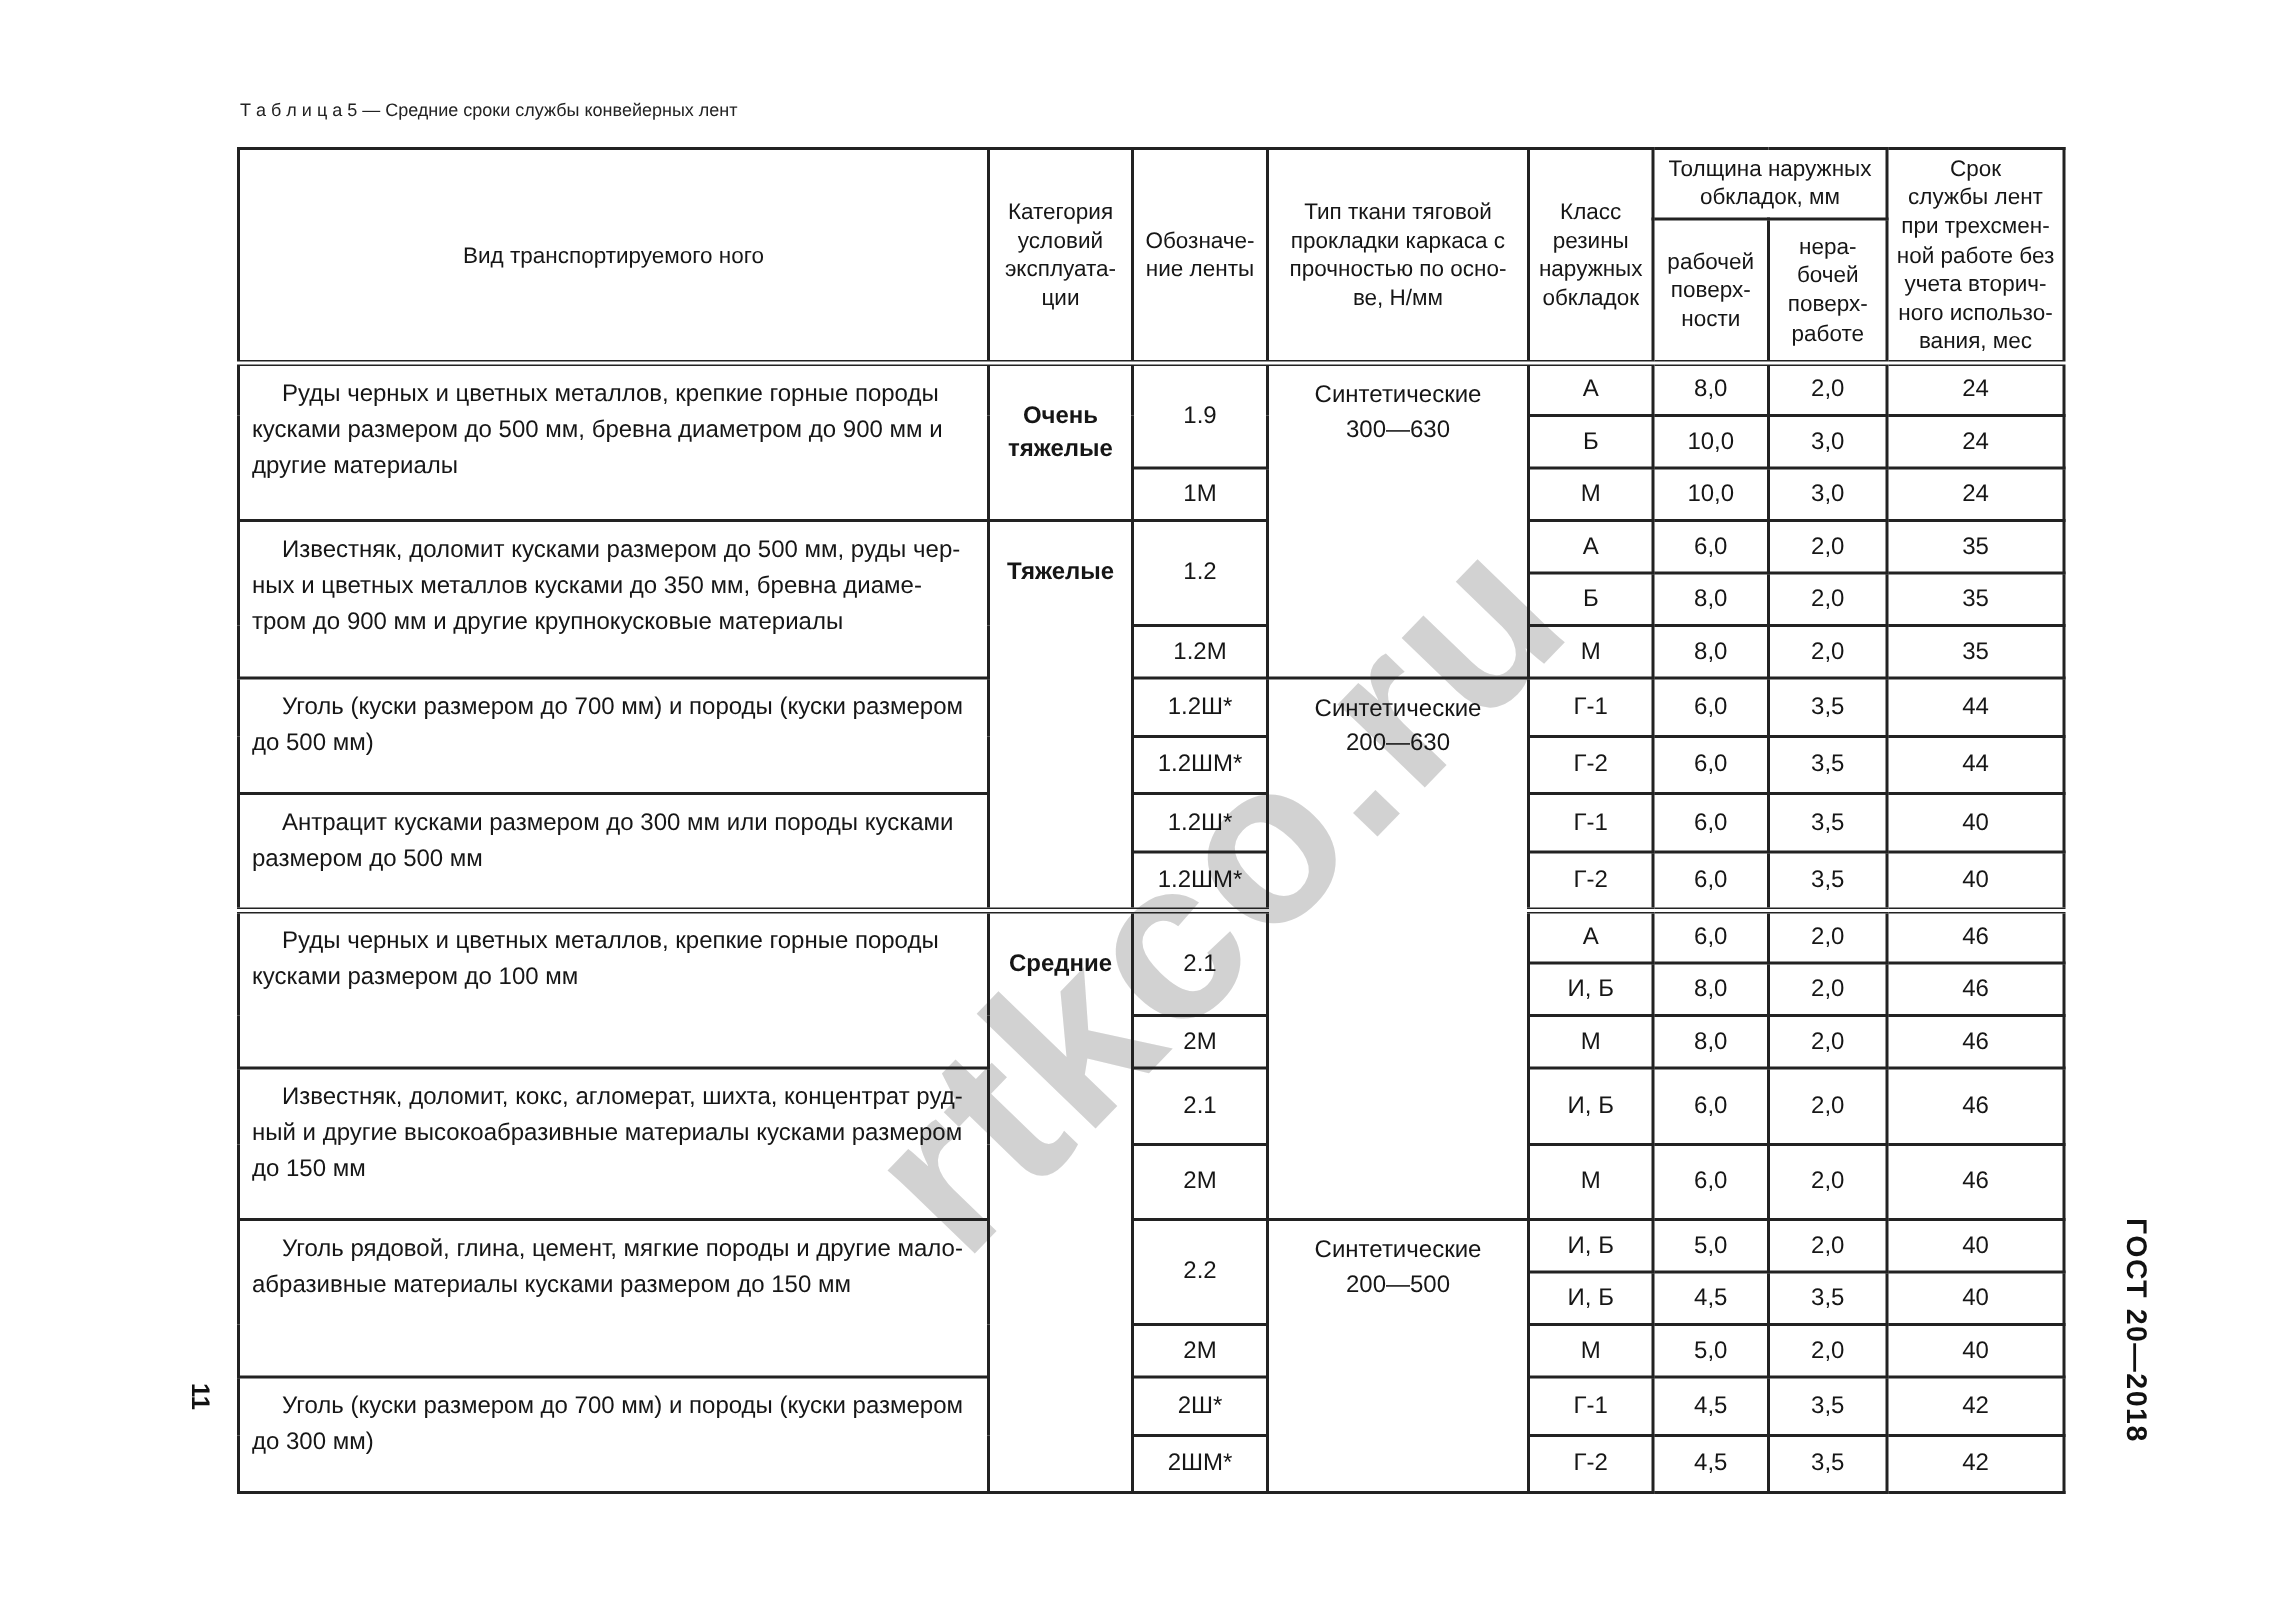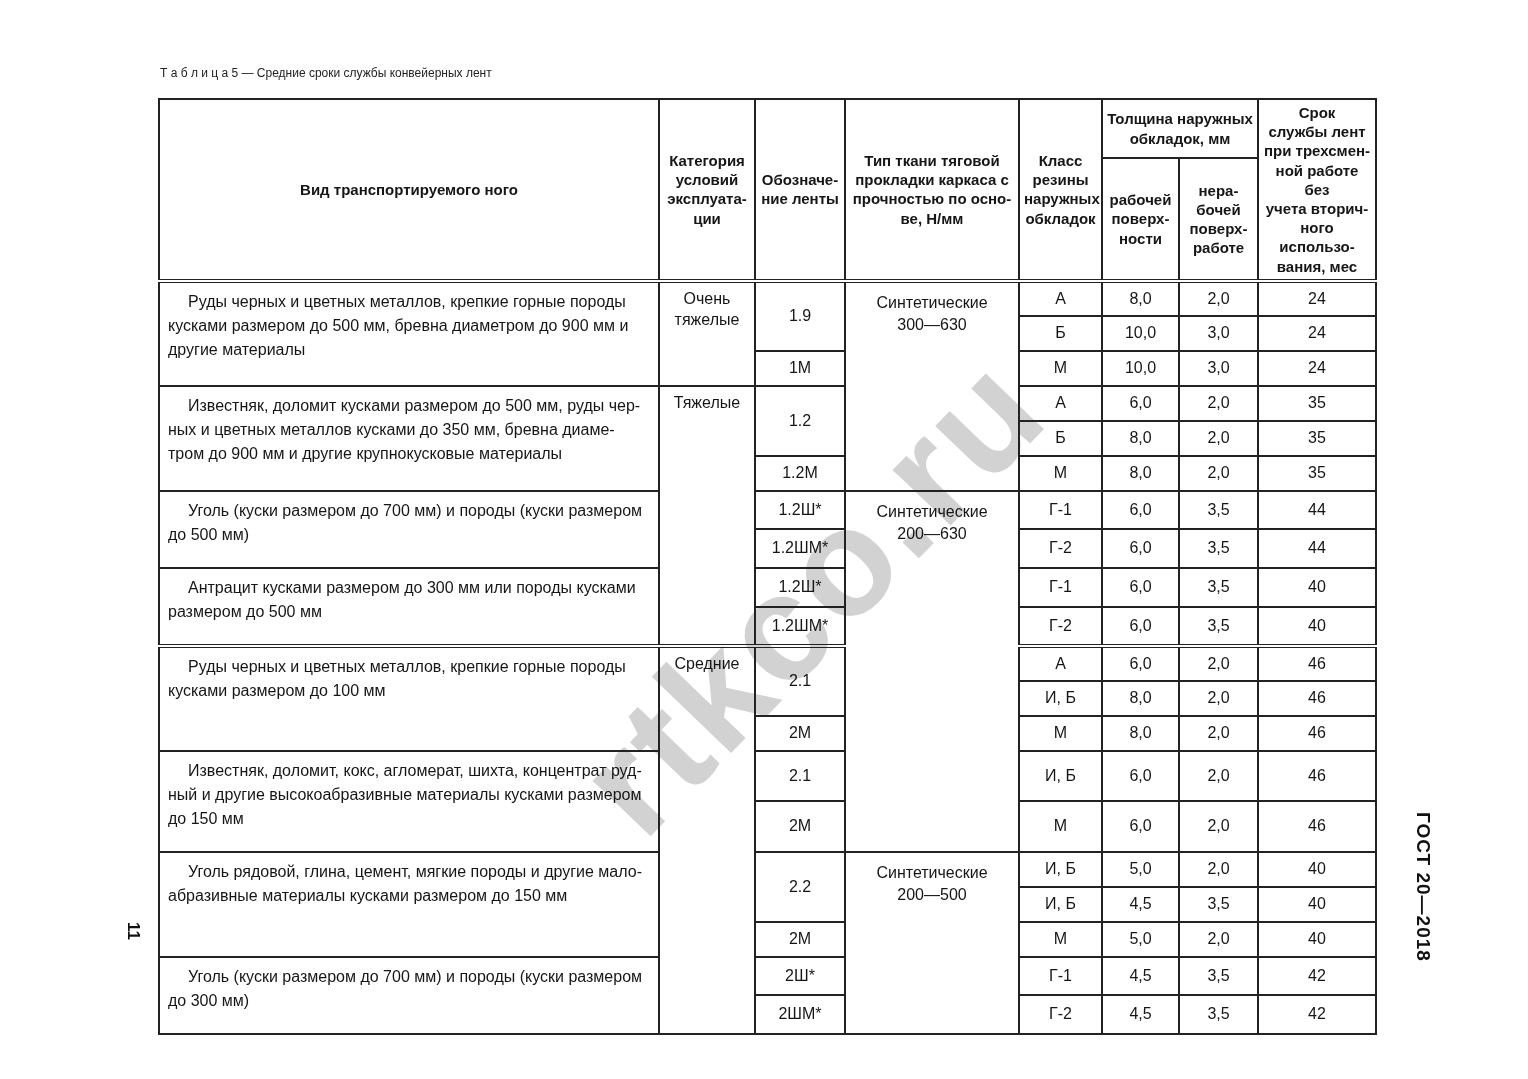--- a/index.html
+++ b/index.html
@@ -28,36 +28,36 @@
     transform:rotate(90deg);transform-origin:0 0;z-index:2;
   }
   table.gost{
     position:absolute;left:158px;top:98px;width:1217px;z-index:1;
     border-collapse:collapse;table-layout:fixed;background:transparent;
   }
   table.gost th, table.gost td{
     border:2px solid #222;white-space:pre-line;overflow:hidden;
   }
   table.gost th{
-    font-weight:700;font-size:15px;line-height:1.28;text-align:center;
+    font-weight:400;font-size:15px;line-height:1.28;text-align:center;
     vertical-align:middle;padding:3px 4px;color:#161616;
   }
   tr.hrow1{height:44px;}
   tr.hrow2{height:96px;}
   tbody tr{height:35px;}
   tbody tr.grp td{border-top:4px double #222;}
   tbody td{
     font-size:16px;text-align:center;vertical-align:middle;color:#161616;
     padding:2px 4px;
   }
   td.c-cargo{
     text-align:left;vertical-align:top;padding:7px 8px 20px 8px;
     text-indent:20px;line-height:1.5;
   }
-  td.c-cat{vertical-align:top;padding-top:5px;line-height:1.35;}
+  td.c-cat{vertical-align:top;padding-top:23px;line-height:1.35;font-weight:bold;}
   td.c-fab{vertical-align:top;padding-top:9px;line-height:1.4;border-radius:25px;}
 </style>
 </head>
 <body>
 
 <div class="watermark">rtkco.ru</div>
 
 <div class="title">Т а б л и ц а  5 — Средние сроки службы конвейерных лент</div>
 
 <table class="gost">

